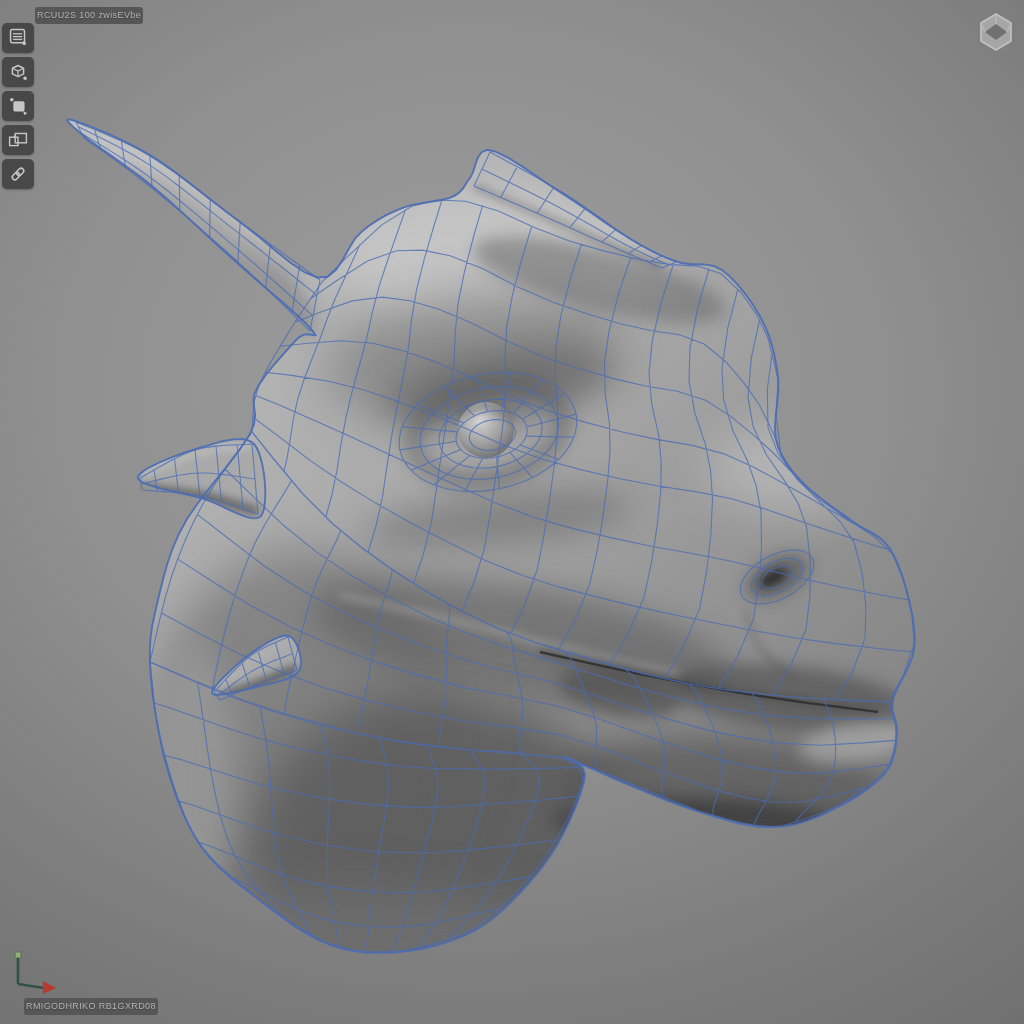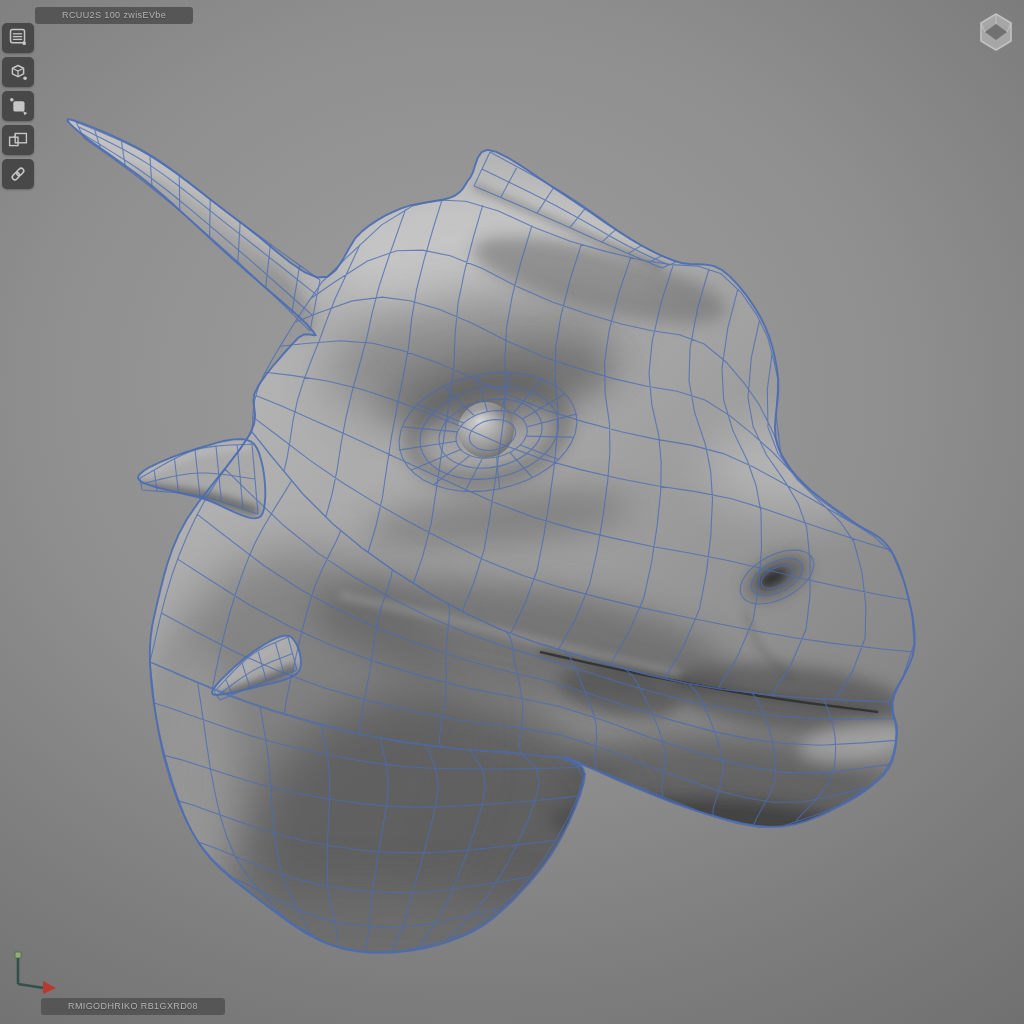--- a/index.html
+++ b/index.html
@@ -5,25 +5,25 @@
   html,body{margin:0;padding:0;}
   body{width:1024px;height:1024px;overflow:hidden;font-family:"Liberation Sans",sans-serif;}
   #viewport{
     position:relative;width:1024px;height:1024px;
     background:radial-gradient(110% 95% at 46% 38%, #9e9e9e 0%, #8f8f8f 38%, #7d7d7d 62%, #6e6e6e 85%, #676767 100%);
   }
   #mesh-svg{position:absolute;left:0;top:0;}
   .hud-label{
     position:absolute;background:#565656;color:#b4b4b4;
     font-size:9px;letter-spacing:.4px;line-height:1;
-    padding:4px 27px;border-radius:3px;white-space:nowrap;
+    padding:4px 2px;border-radius:3px;white-space:nowrap;
     text-shadow:0 1px 1px rgba(0,0,0,.25);
   }
   #tooltip-top{left:35px;top:7px;}
-  #status-bottom{left:41px;top:998px;}
+  #status-bottom{left:24px;top:998px;}
   #toolbar{position:absolute;left:2px;top:23px;display:flex;flex-direction:column;gap:4px;}
   .tool-btn{
     width:32px;height:30px;background:#484848;border:none;border-radius:5px;
     display:flex;align-items:center;justify-content:center;padding:0;cursor:pointer;
     box-shadow:0 1px 2px rgba(0,0,0,.25);
   }
   .tool-btn svg{display:block;}
   #view-cube{position:absolute;left:976px;top:11px;width:40px;height:42px;cursor:pointer;}
   #axis-gizmo{position:absolute;left:6px;top:946px;width:64px;height:60px;}
 </style>

